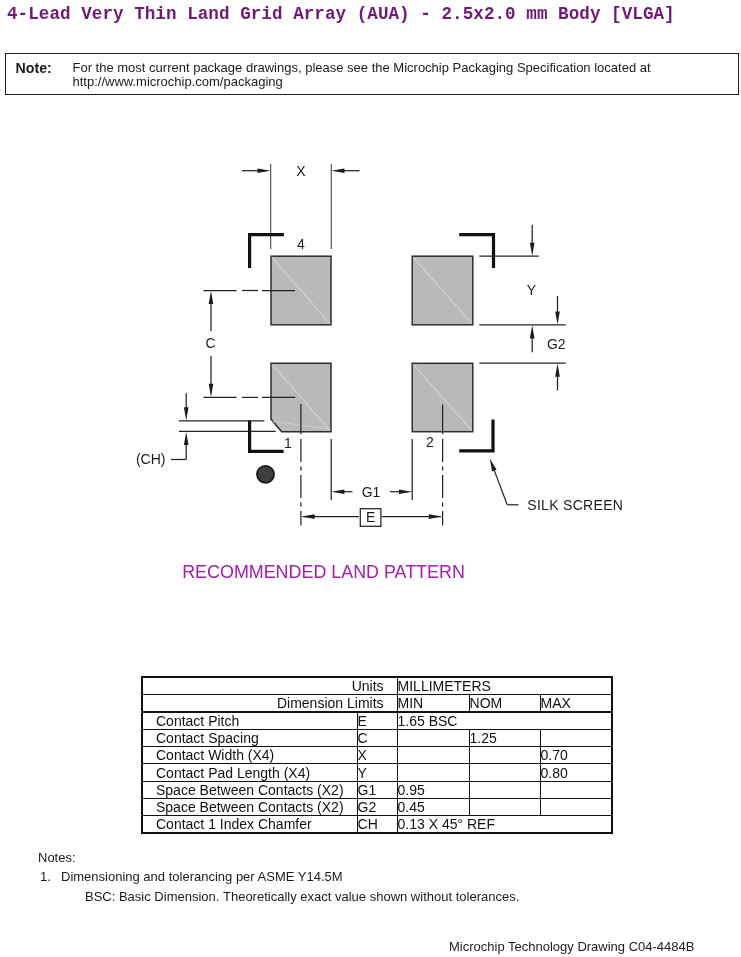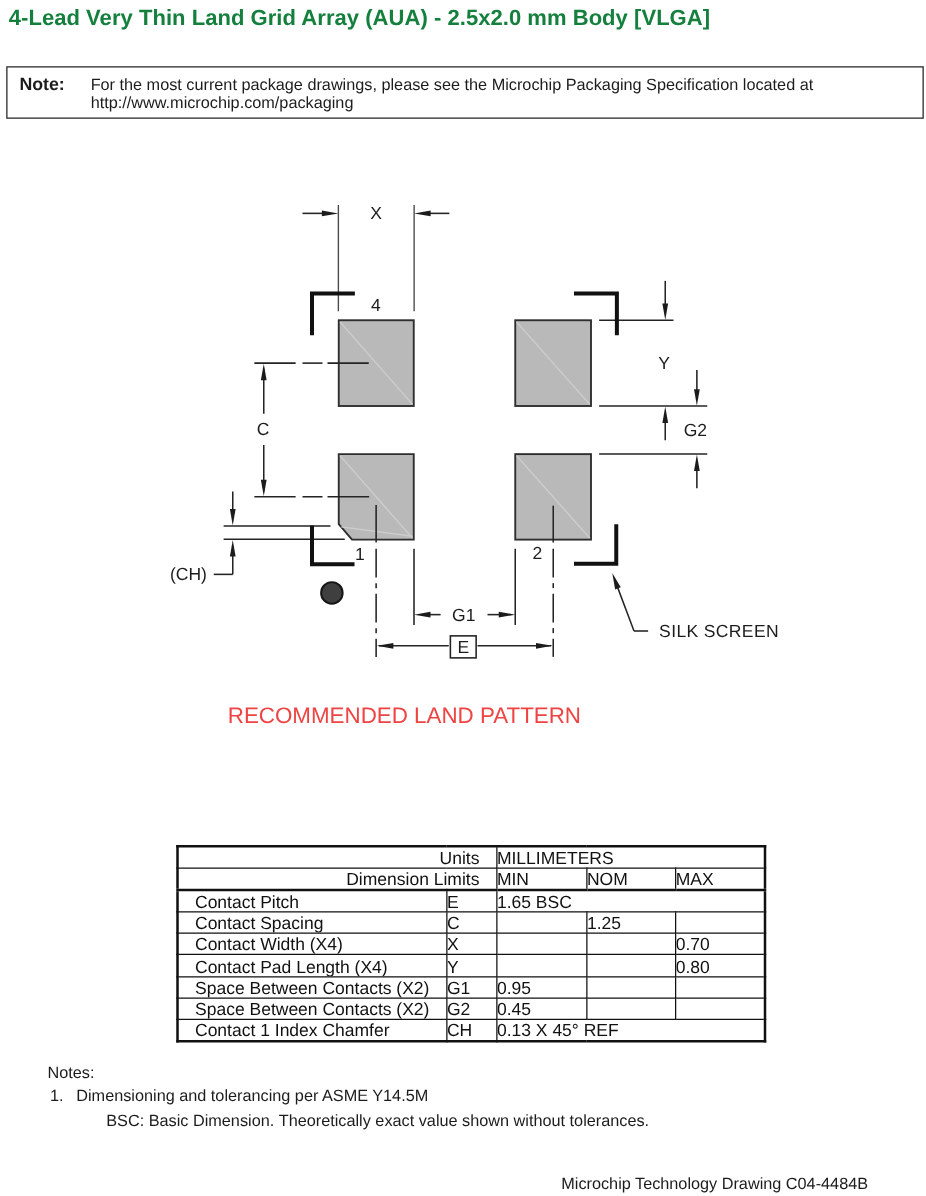--- a/index.html
+++ b/index.html
@@ -1,21 +1,21 @@
 <!DOCTYPE html>
 <html><head>
 <meta charset="utf-8">
 <style>
   html,body{margin:0;padding:0;}
   body{width:741px;height:957px;background:#ffffff;font-family:"Liberation Sans",sans-serif;color:#1c1c1c;position:relative;overflow:hidden;}
-  .title{position:absolute;left:7px;top:6px;font-size:17.6px;font-weight:bold;color:#15803d;white-space:nowrap;line-height:1;letter-spacing:0.04px;}
+  .title{position:absolute;left:7px;top:6px;font-size:17.6px;font-weight:bold;color:#701a75;white-space:nowrap;line-height:1;letter-spacing:0.04px;font-family:Liberation Mono, monospace;}
   .notebox{position:absolute;left:5px;top:53px;width:731.5px;height:40px;border:1.5px solid #222;}
   .notelbl{position:absolute;left:9.5px;top:7px;font-size:14.2px;font-weight:bold;line-height:14.4px;}
   .notetxt{position:absolute;left:66.5px;top:7px;font-size:13px;line-height:14.4px;white-space:nowrap;}
-  .rlp{position:absolute;left:1px;top:563.5px;width:643px;text-align:center;font-size:17.9px;color:#ef4444;line-height:1;}
+  .rlp{position:absolute;left:1px;top:563.5px;width:643px;text-align:center;font-size:17.9px;color:#a21caf;line-height:1;}
   .rlp span{position:relative;left:1px;}
   table{position:absolute;left:141px;top:676px;border-collapse:collapse;table-layout:fixed;font-size:14px;color:#111;border:2px solid #111;}
   td{border:1px solid #111;height:16.1px;padding:0 13px;overflow:hidden;white-space:nowrap;}
   .c{text-align:left;padding:0;}
   .r{text-align:right;}
   tr.hdr2 td{border-bottom:2px solid #111;}
   .notes{position:absolute;font-size:13px;white-space:nowrap;}
   .foot{position:absolute;left:449px;top:939px;font-size:13px;white-space:nowrap;}
   svg{position:absolute;left:0;top:0;}
   svg text{font-family:"Liberation Sans",sans-serif;font-size:14px;fill:#1c1c1c;}

